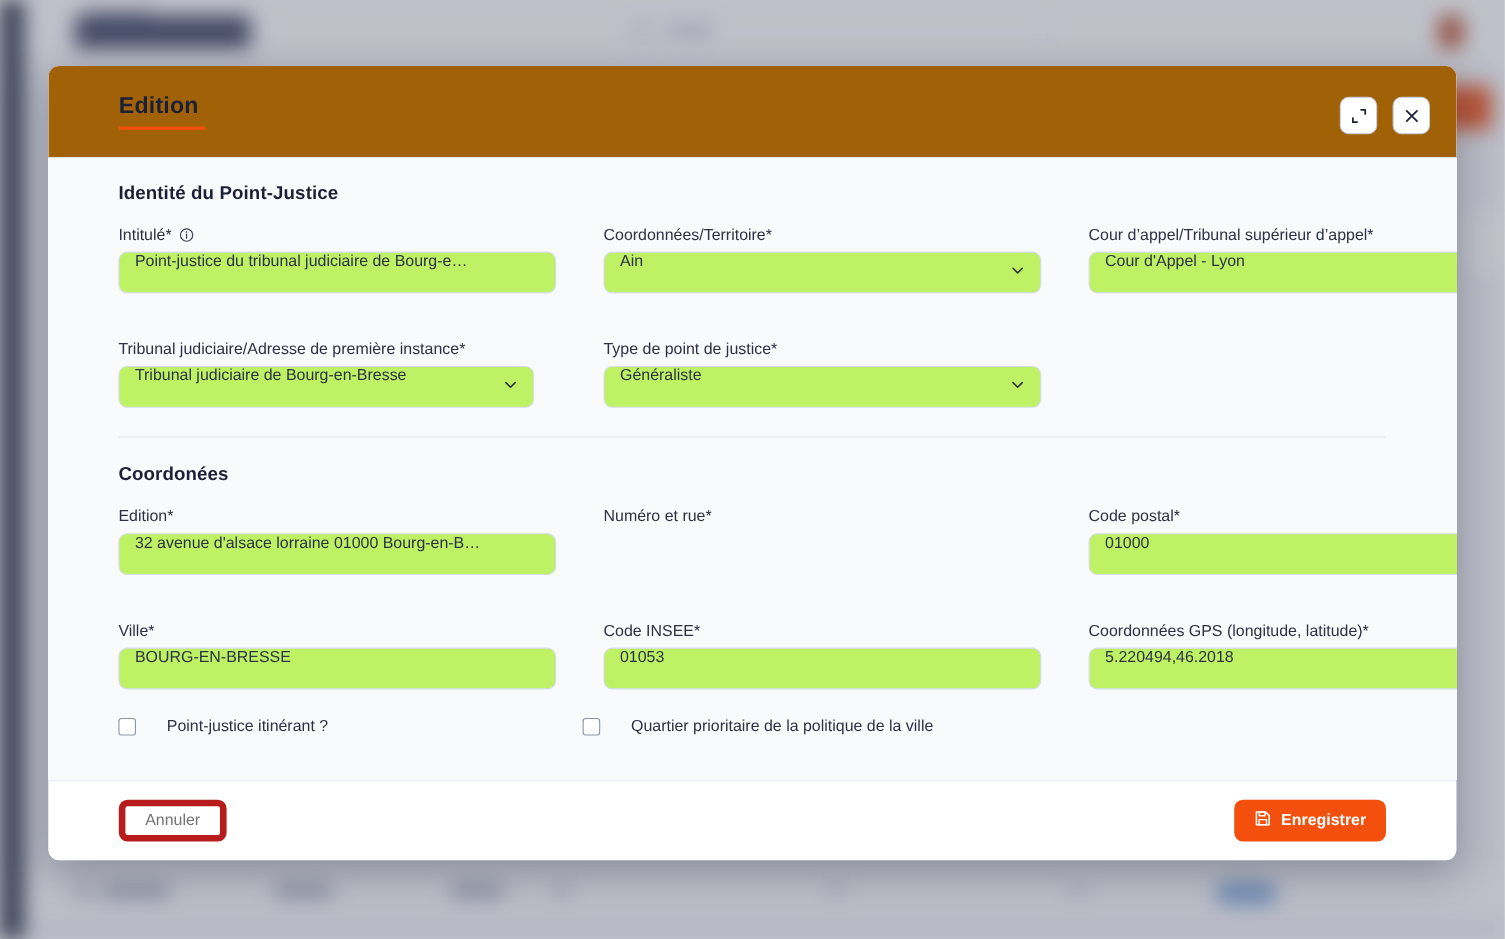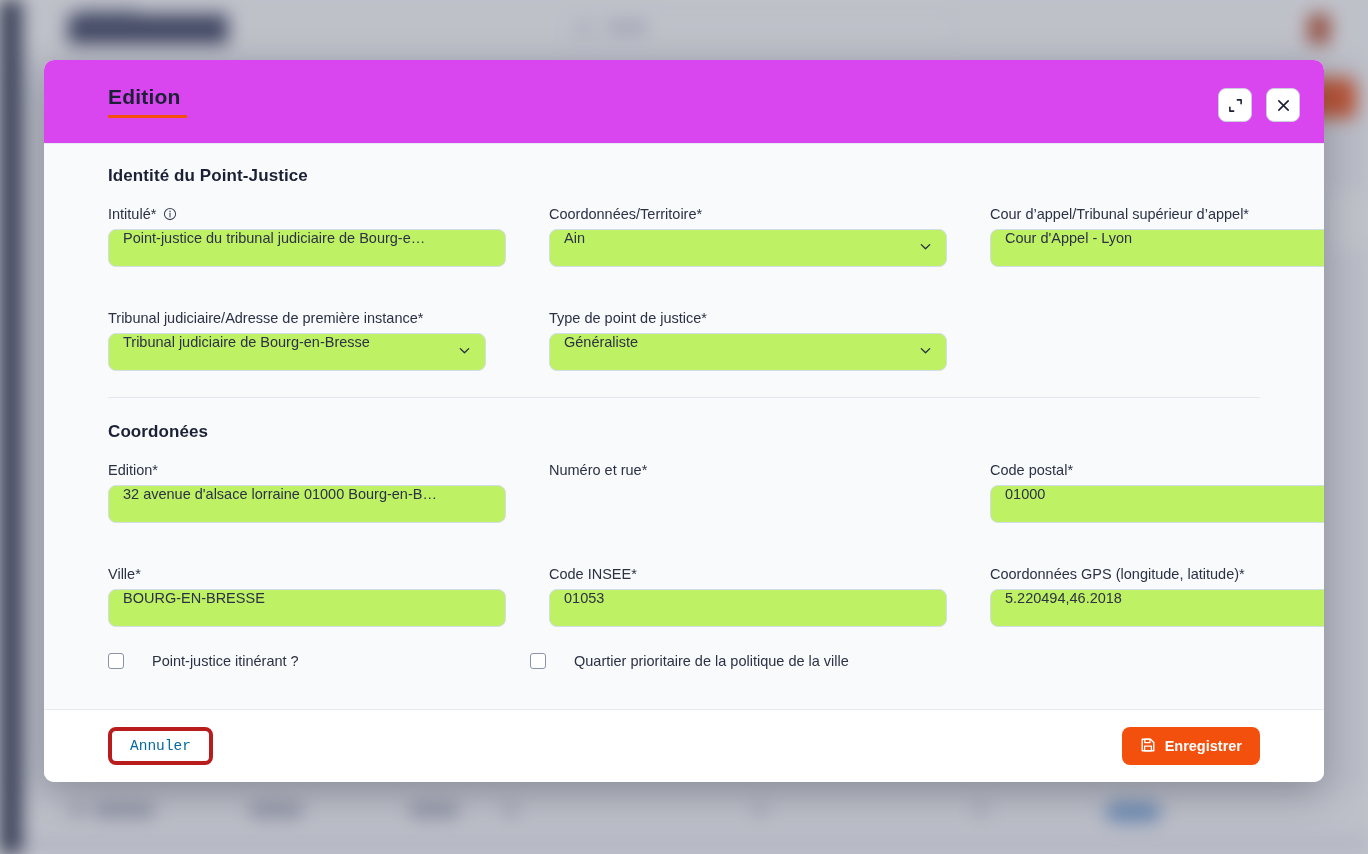--- a/index.html
+++ b/index.html
@@ -135,21 +135,21 @@
     box-shadow: 0 12px 40px rgba(15,20,40,0.28);
     display: flex;
     flex-direction: column;
     overflow: hidden;
   }
 
   .modal-header {
     height: 83px;
     flex: 0 0 83px;
     position: relative;
-    background: #d946ef;
+    background: #a16207;
     display: flex;
     align-items: center;
     padding: 0 20px 0 20px;
   }
   .modal-title {
     font-size: 21px;
     font-weight: bold;
     color: #1c2036;
     letter-spacing: 0.2px;
     line-height: 1;
@@ -292,26 +292,26 @@
     height: 72px;
     background: #fff;
     display: flex;
     align-items: center;
     justify-content: space-between;
     padding: 0 64px;
   }
   .btn-cancel {
     height: 38px;
     padding: 0 18px;
-    border: 4px solid #b91c1c;
+    border: 6px solid #b91c1c;
     border-radius: 8px;
     background: #fff;
     font-size: 14.5px;
-    color: #0369a1;
-    font-family: Liberation Mono, monospace;
+    color: #737373;
+    font-family: Liberation Sans, sans-serif;
     cursor: pointer;
   }
   .btn-save {
     height: 38px;
     padding: 0 18px;
     border: none;
     border-radius: 8px;
     background: #f4500d;
     color: #fff;
     font-size: 14.5px;

